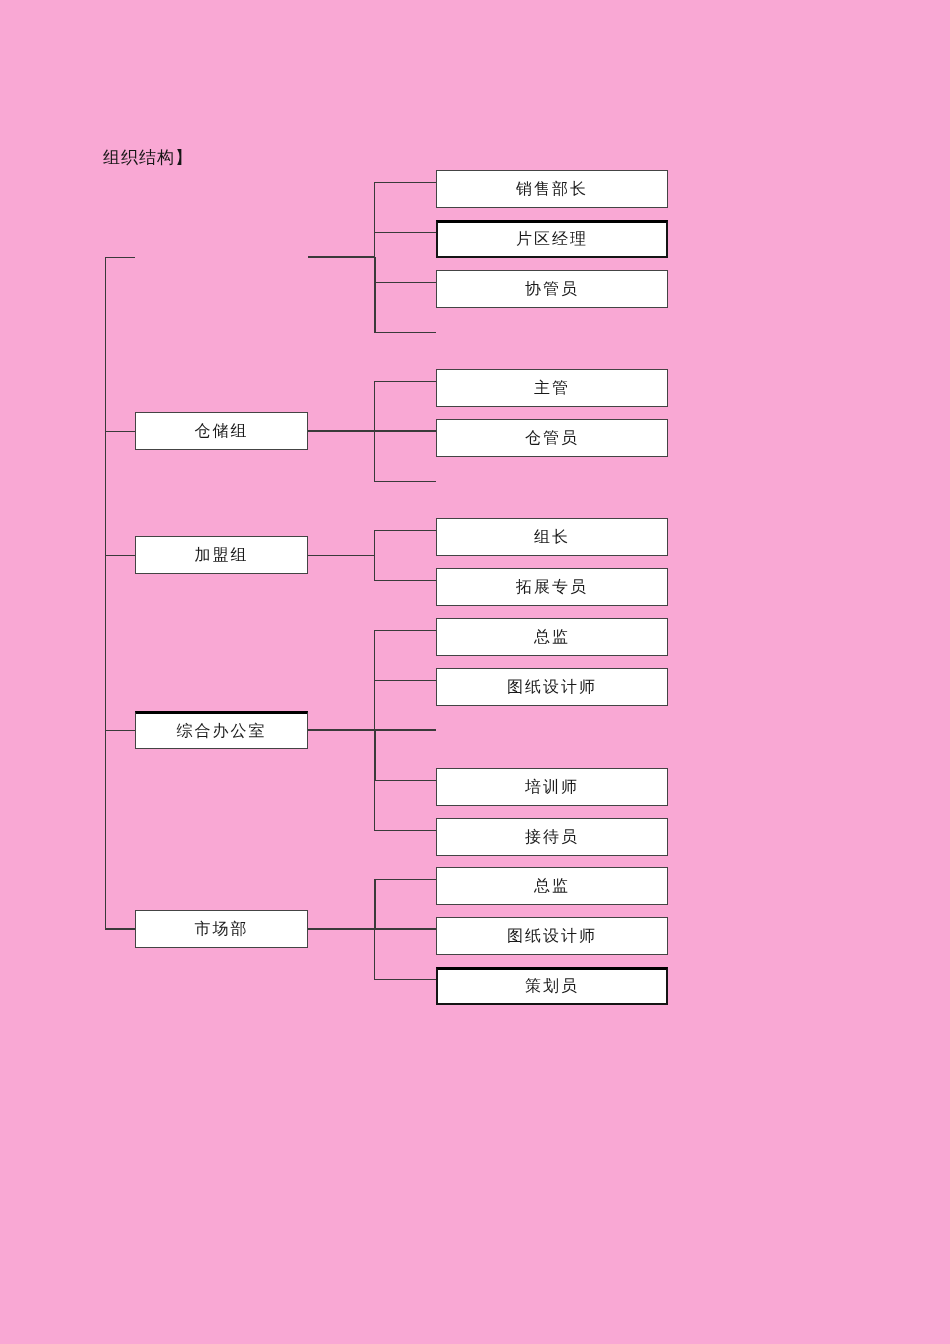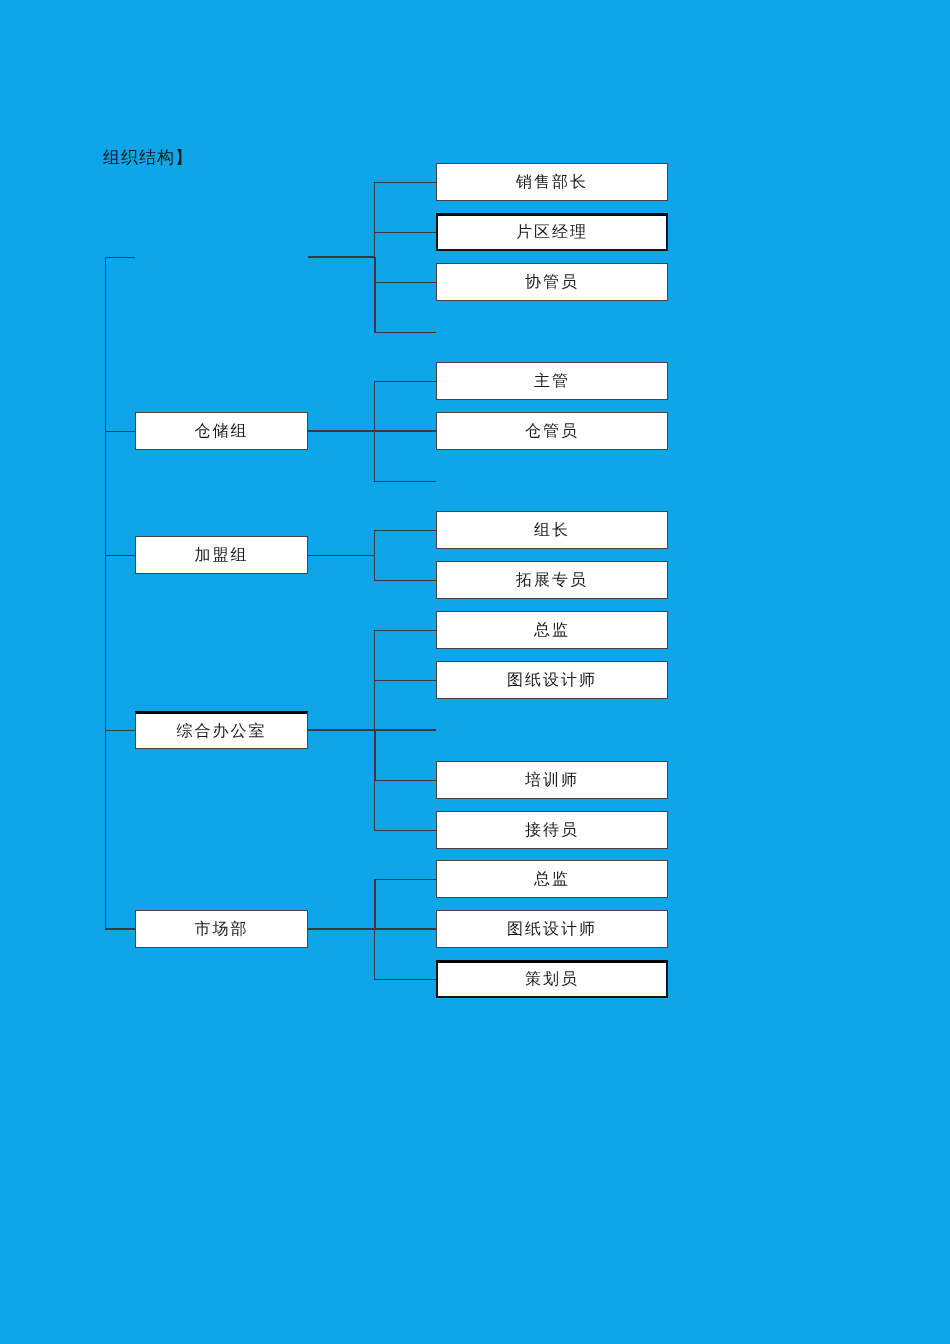--- a/index.html
+++ b/index.html
@@ -1,19 +1,19 @@
 <!DOCTYPE html>
 <html><head>
 <meta charset="utf-8">
 <style>
   html,body{margin:0;padding:0;background:#ffffff;}
   .page{
     position:relative;
     width:950px;height:1344px;
-    background:#0ea5e9;
+    background:#f9a8d4;
     font-family:"Liberation Serif","DejaVu Serif",serif;
     color:#1a1a1a;
     overflow:hidden;
   }
   .title{
     position:absolute;
     left:103px;top:146px;
     font-size:17px;
     letter-spacing:1px;
     color:#161616;
@@ -27,21 +27,21 @@
     background:#ffffff;
     display:flex;
     align-items:center;
     justify-content:center;
     font-size:16px;
     letter-spacing:2px;
     color:#1a1a1a;
     white-space:nowrap;
   }
   .dept{ left:135px; width:173px; }
-  .role{ left:436px; width:232px; }
+  .role{ left:436px; width:232px;margin-top:7px; }
   .b2{ border-width:2px; border-color:#151515; }
   .t3{ border-top-width:3px; border-top-color:#000000; }
   .ln{
     position:absolute;
     background:#3a3a3a;
   }
 </style>
 </head>
 <body>
 

